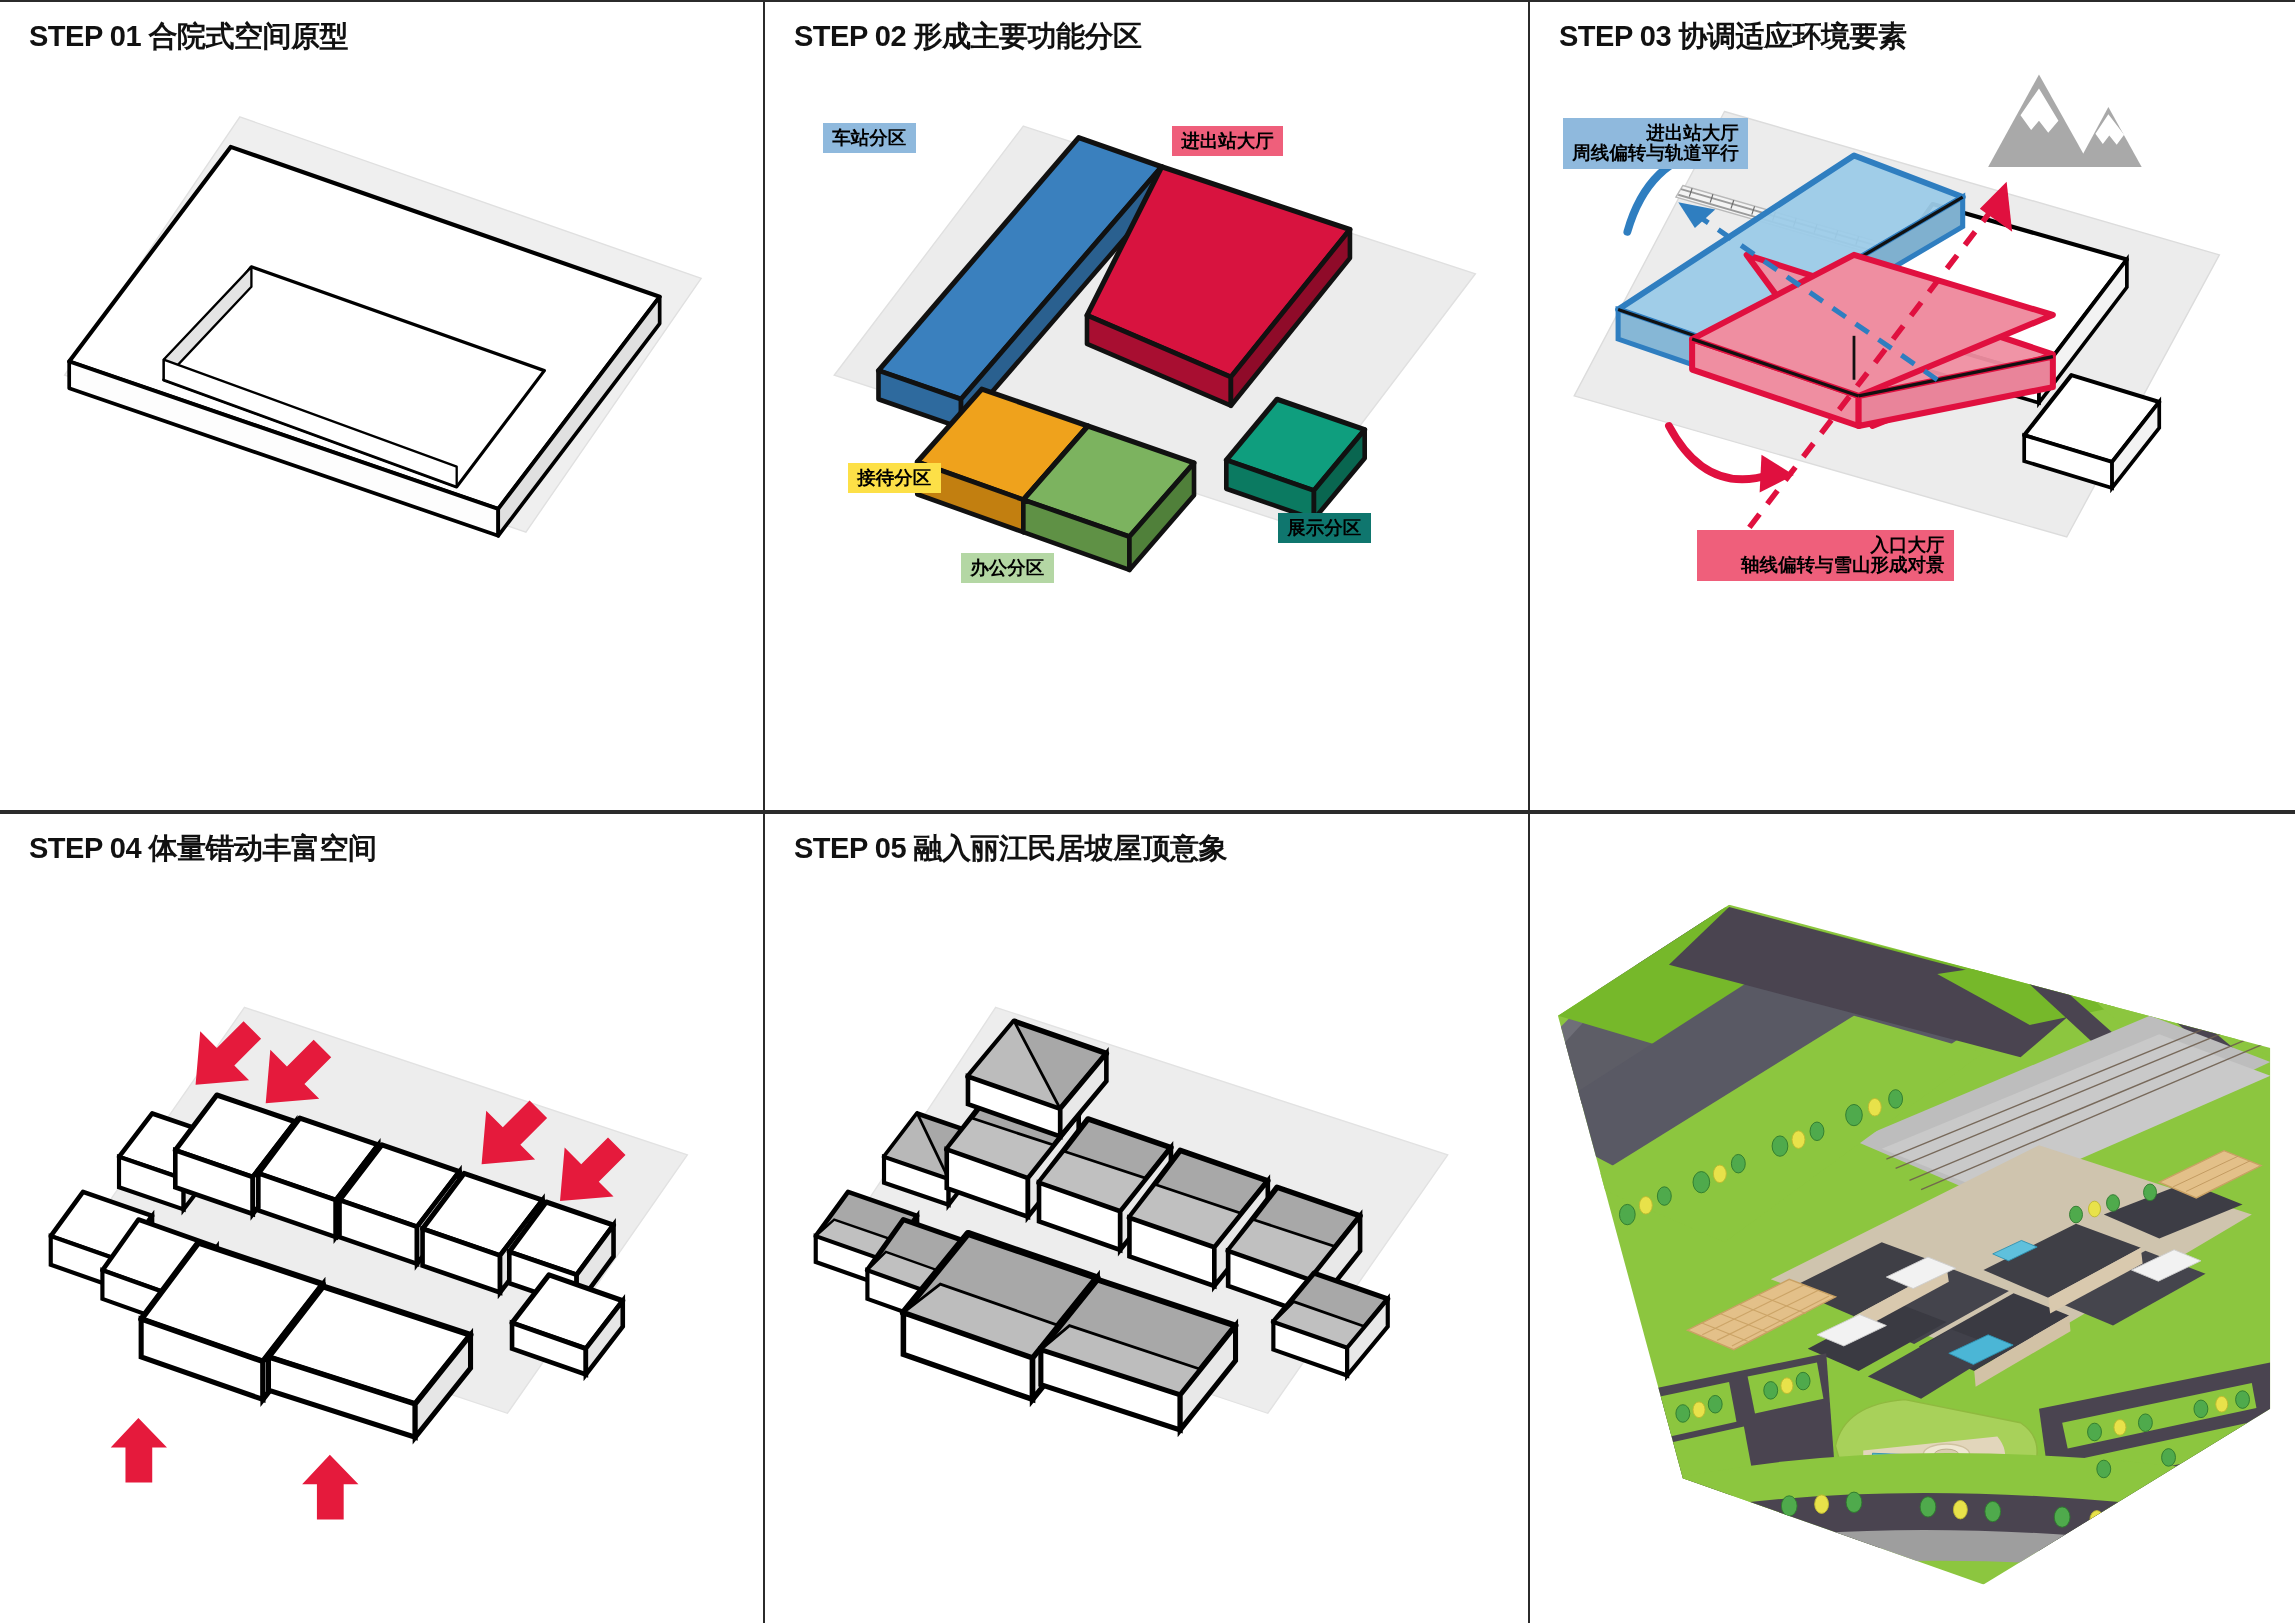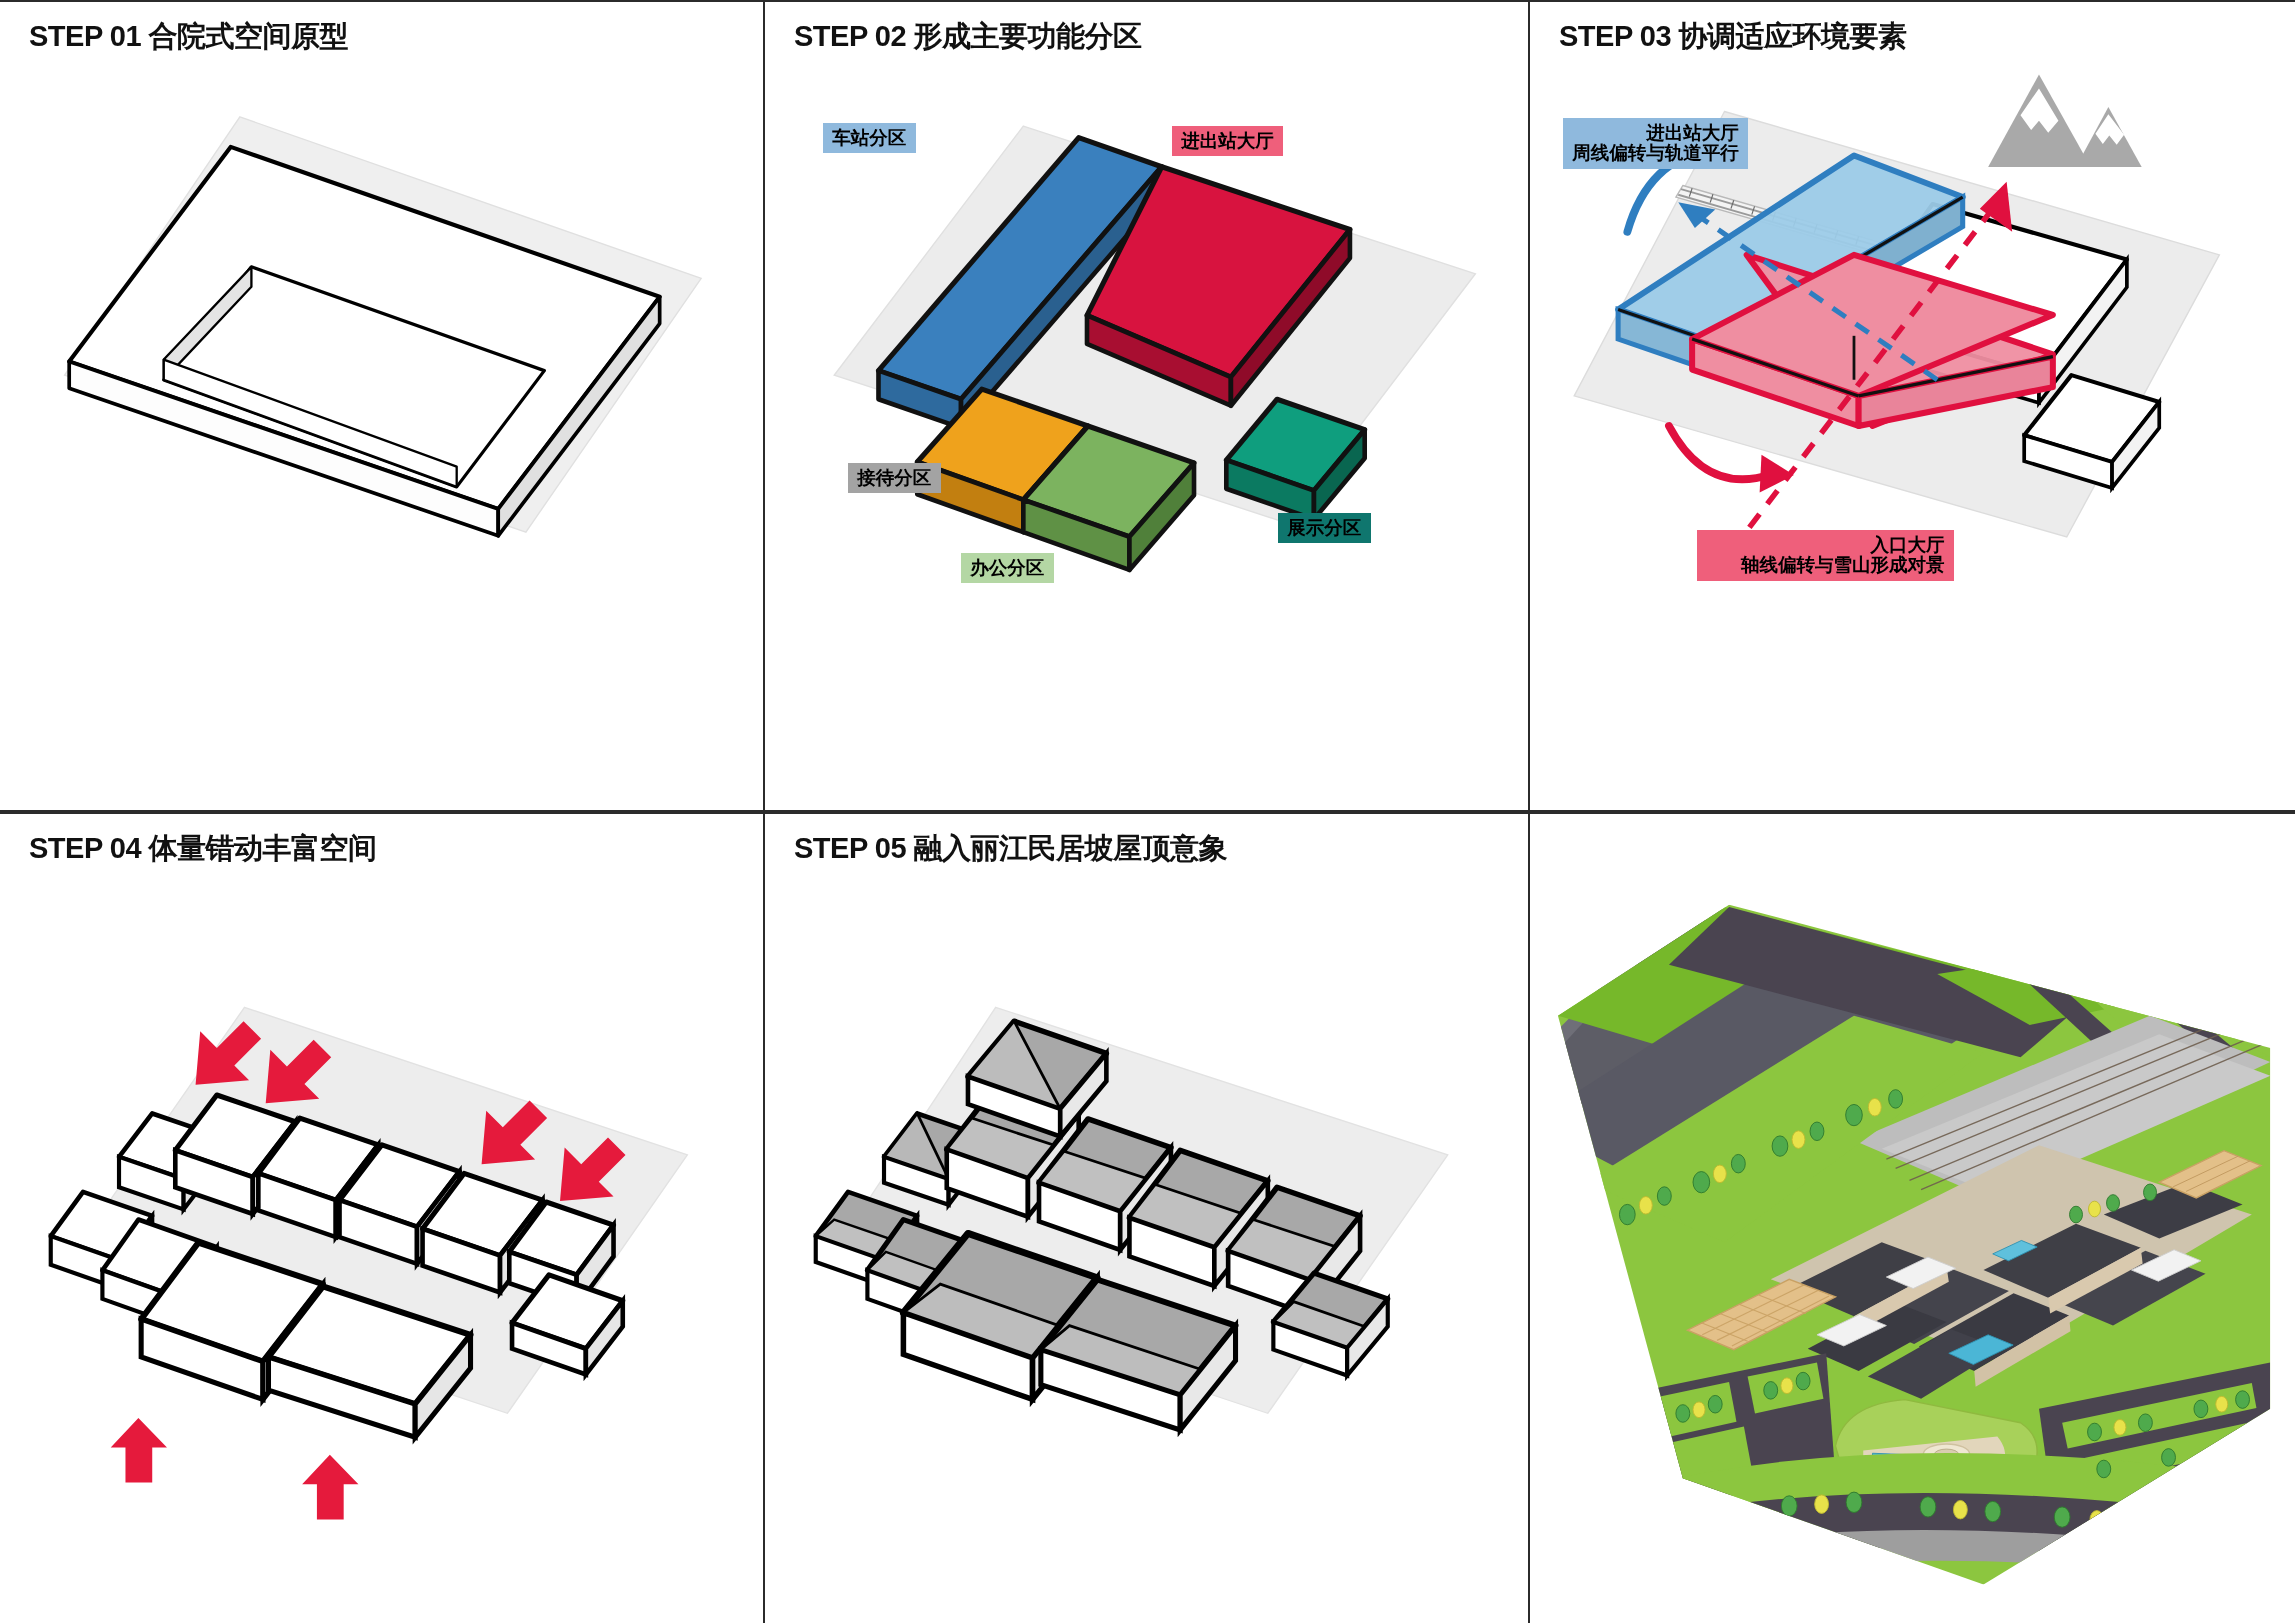--- a/index.html
+++ b/index.html
@@ -81,21 +81,21 @@
           <polygon points="1000,874 1000,936 1190,1002 1190,940" fill="#0b7a61" stroke="#111" stroke-width="10" stroke-linejoin="round"></polygon>
           <polygon points="1300,808 1300,870 1190,1002 1190,940" fill="#096650" stroke="#111" stroke-width="10" stroke-linejoin="round"></polygon>
         </g>
       </svg>
     </div>
 
     <div class="tag" style="left:58px;top:123px;background:#8fb9dd;">车站分区</div>
 
     <div class="tag" style="left:407px;top:126px;background:#ef5f7b;">进出站大厅</div>
 
-    <div class="tag" style="left:83px;top:463px;background:#a3a3a3;">接待分区</div>
+    <div class="tag" style="left:83px;top:463px;background:#fde047;">接待分区</div>
 
     <div class="tag" style="left:196px;top:553px;background:#b4d7a4;">办公分区</div>
 
     <div class="tag" style="left:513px;top:513px;background:#0f766e;">展示分区</div>
   </div>
 
   <div class="panel c3 r1">
     <div class="topline"></div>
     <div class="panel-title">STEP 03 协调适应环境要素</div>
     <div class="stage">

